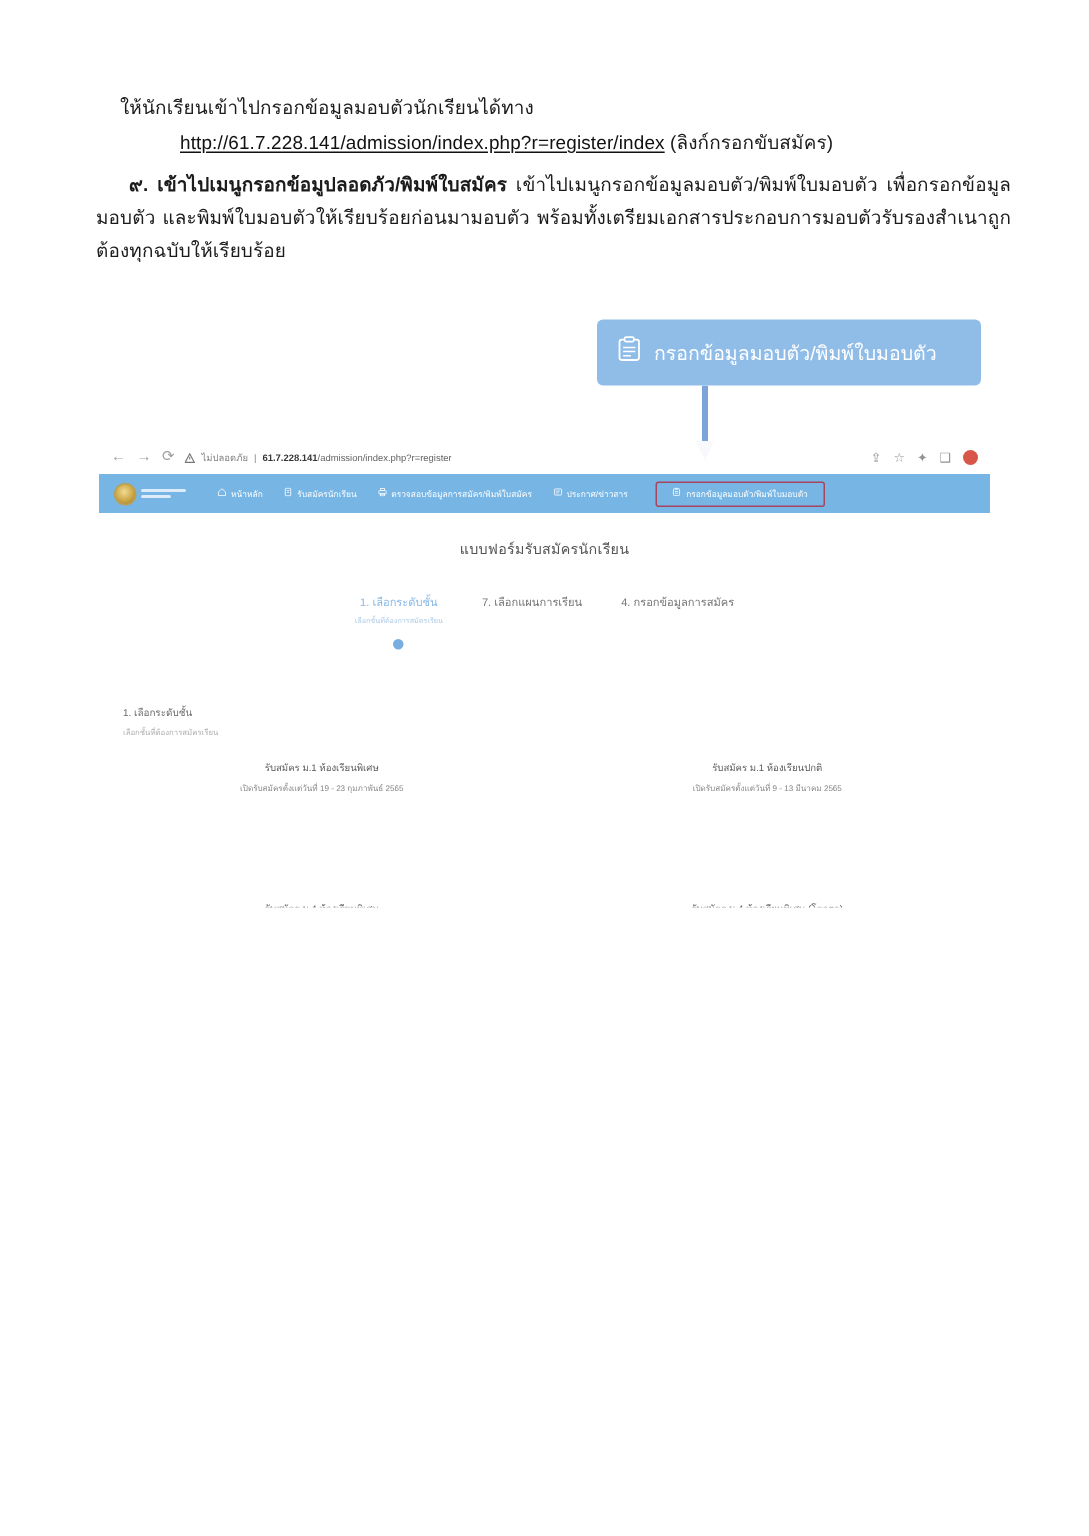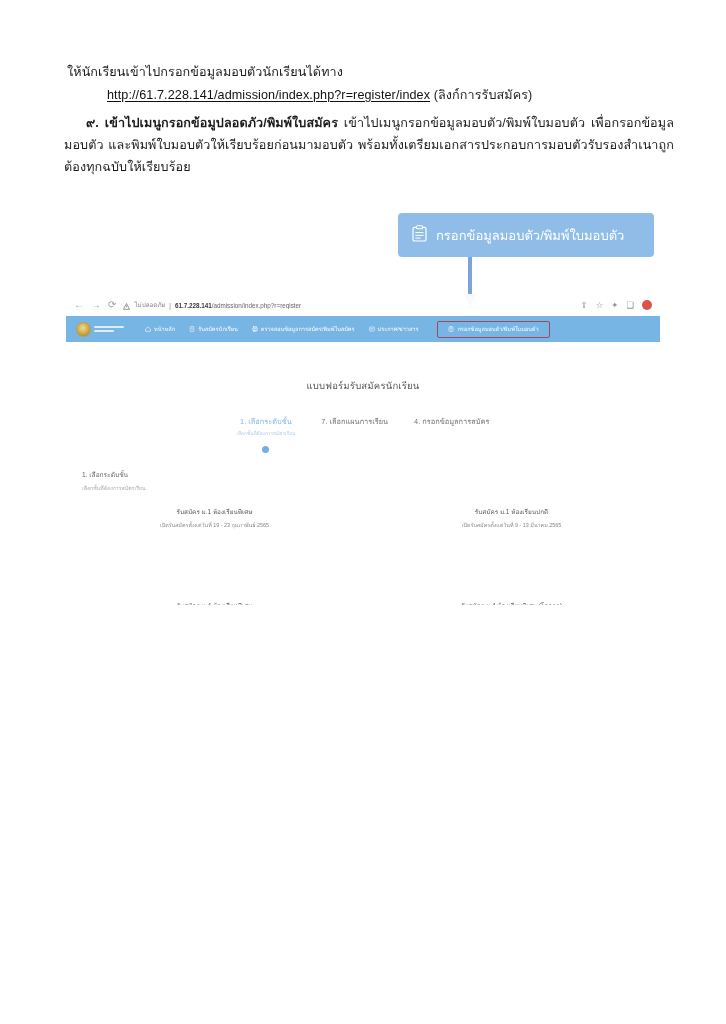--- a/index.html
+++ b/index.html
@@ -24,21 +24,21 @@
   .doc-text {
     position: absolute;
     left: 64px;
     right: 52px;
     top: 62px;
     font-size: 12.6px;
     line-height: 1.72;
     color: #1b1b1b;
     letter-spacing: 0.1px;
   }
-  .doc-line { margin: 0 0 1px 3px; }
+  .doc-line { margin: 0 0 1px 16px; }
   .doc-url {
     text-decoration: underline;
     text-underline-offset: 2px;
     color: #111;
     padding-left: 40px;
   }
   .doc-url-note { text-decoration: none; }
   .para {
     margin: 7px 0 0 0;
     text-align: justify;
@@ -208,21 +208,20 @@
     height: 263px;
     position: relative;
     padding-top: 16px;
     box-sizing: border-box;
   }
   .form-title {
     text-align: center;
     font-size: 9.5px;
     color: #4a4a4a;
     letter-spacing: 0.2px;
-    margin-top: 20px;
   }
   .steps {
     display: flex;
     justify-content: center;
     align-items: flex-start;
     gap: 26px;
     margin-top: 22px;
   }
   .step {
     display: flex;
@@ -291,21 +290,21 @@
   }
 </style>
 </head>
 <body>
 
 <div id="page">
 
   <div class="doc-text">
     <p class="doc-line">ให้นักเรียนเข้าไปกรอกข้อมูลมอบตัวนักเรียนได้ทาง</p>
     <p class="doc-line">
-      <span class="doc-url">http://61.7.228.141/admission/index.php?r=register/index</span><span class="doc-url-note"> (ลิงก์การรับสมัคร)</span>
+      <span class="doc-url">http://61.7.228.141/admission/index.php?r=register/index</span><span class="doc-url-note"> (ลิงก์กรอกขับสมัคร)</span>
     </p>
     <p class="para para-indent">
       <span class="bold">๙.</span>
       <span class="bold">เข้าไปเมนูกรอกข้อมูปลอดภัว/พิมพ์ใบสมัคร</span><span> เข้าไปเมนูกรอกข้อมูลมอบตัว/พิมพ์ใบมอบตัว เพื่อกรอกข้อมูลมอบตัว และพิมพ์ใบมอบตัวให้เรียบร้อยก่อนมามอบตัว พร้อมทั้งเตรียมเอกสารประกอบการมอบตัวรับรองสำเนาถูกต้องทุกฉบับให้เรียบร้อย</span>
     </p>
   </div>
 
   <div class="callout">
     <span class="callout-icon">
       <svg width="15" height="17" viewBox="0 0 15 17" fill="none" xmlns="http://www.w3.org/2000/svg">

